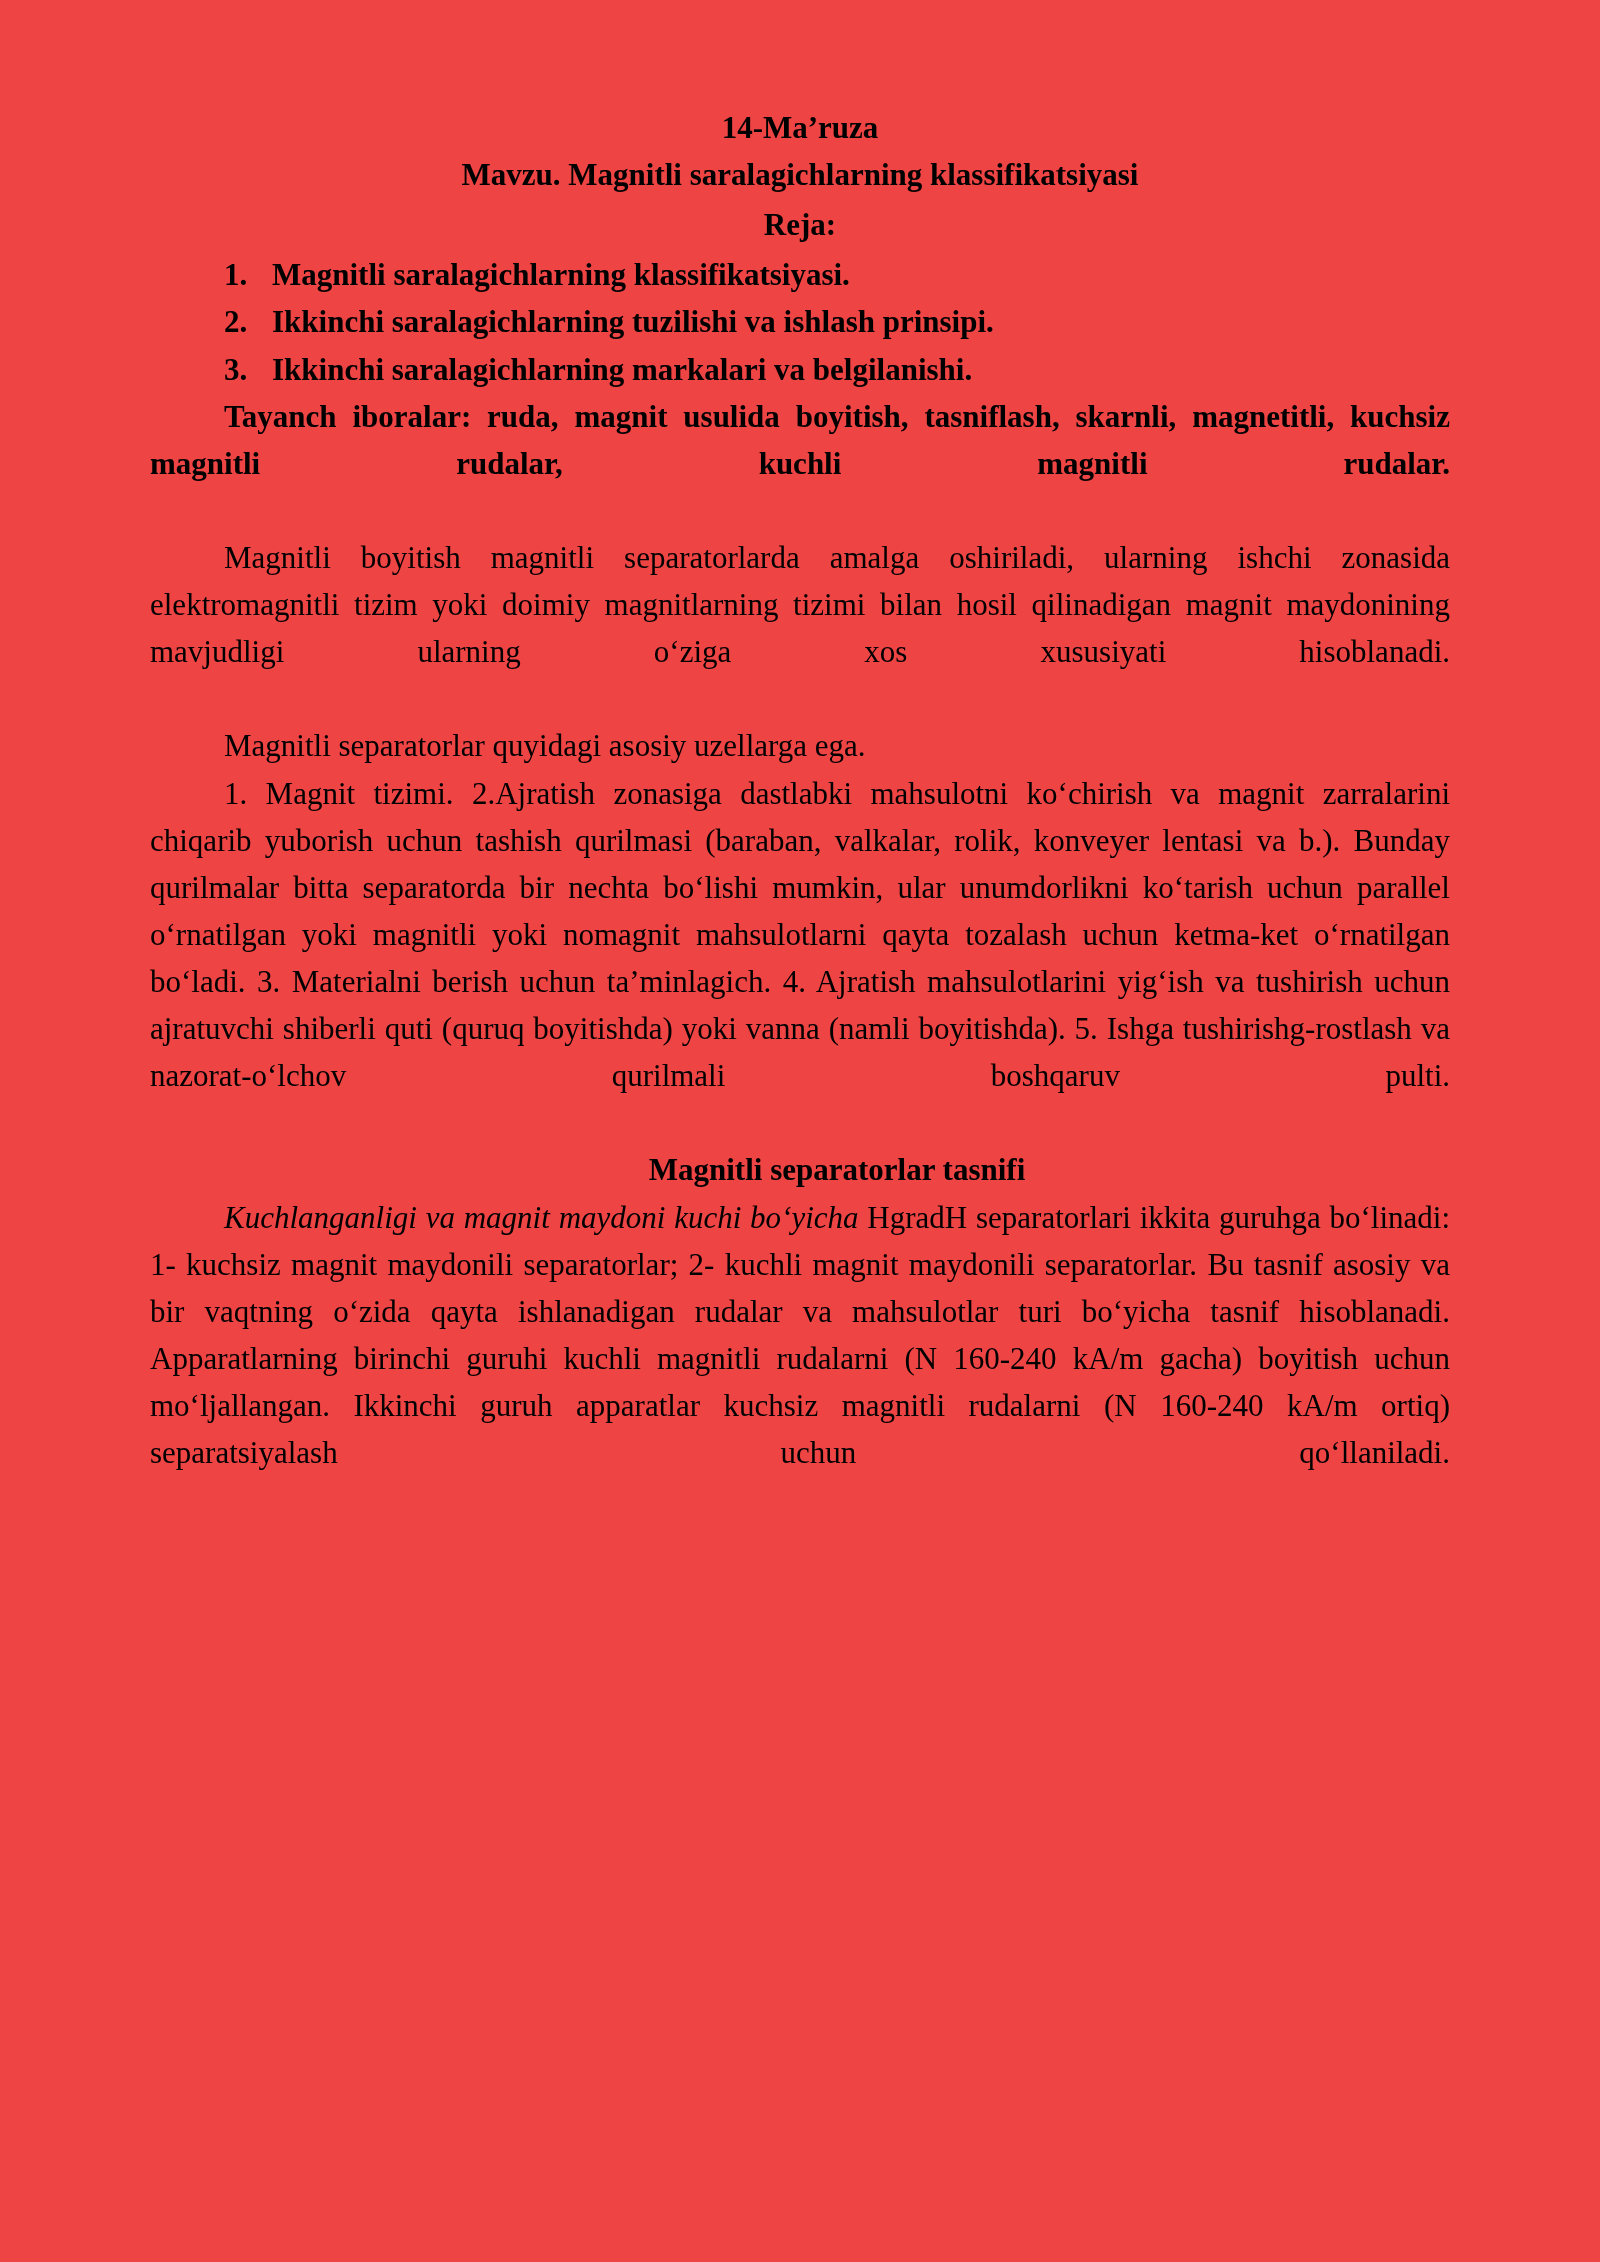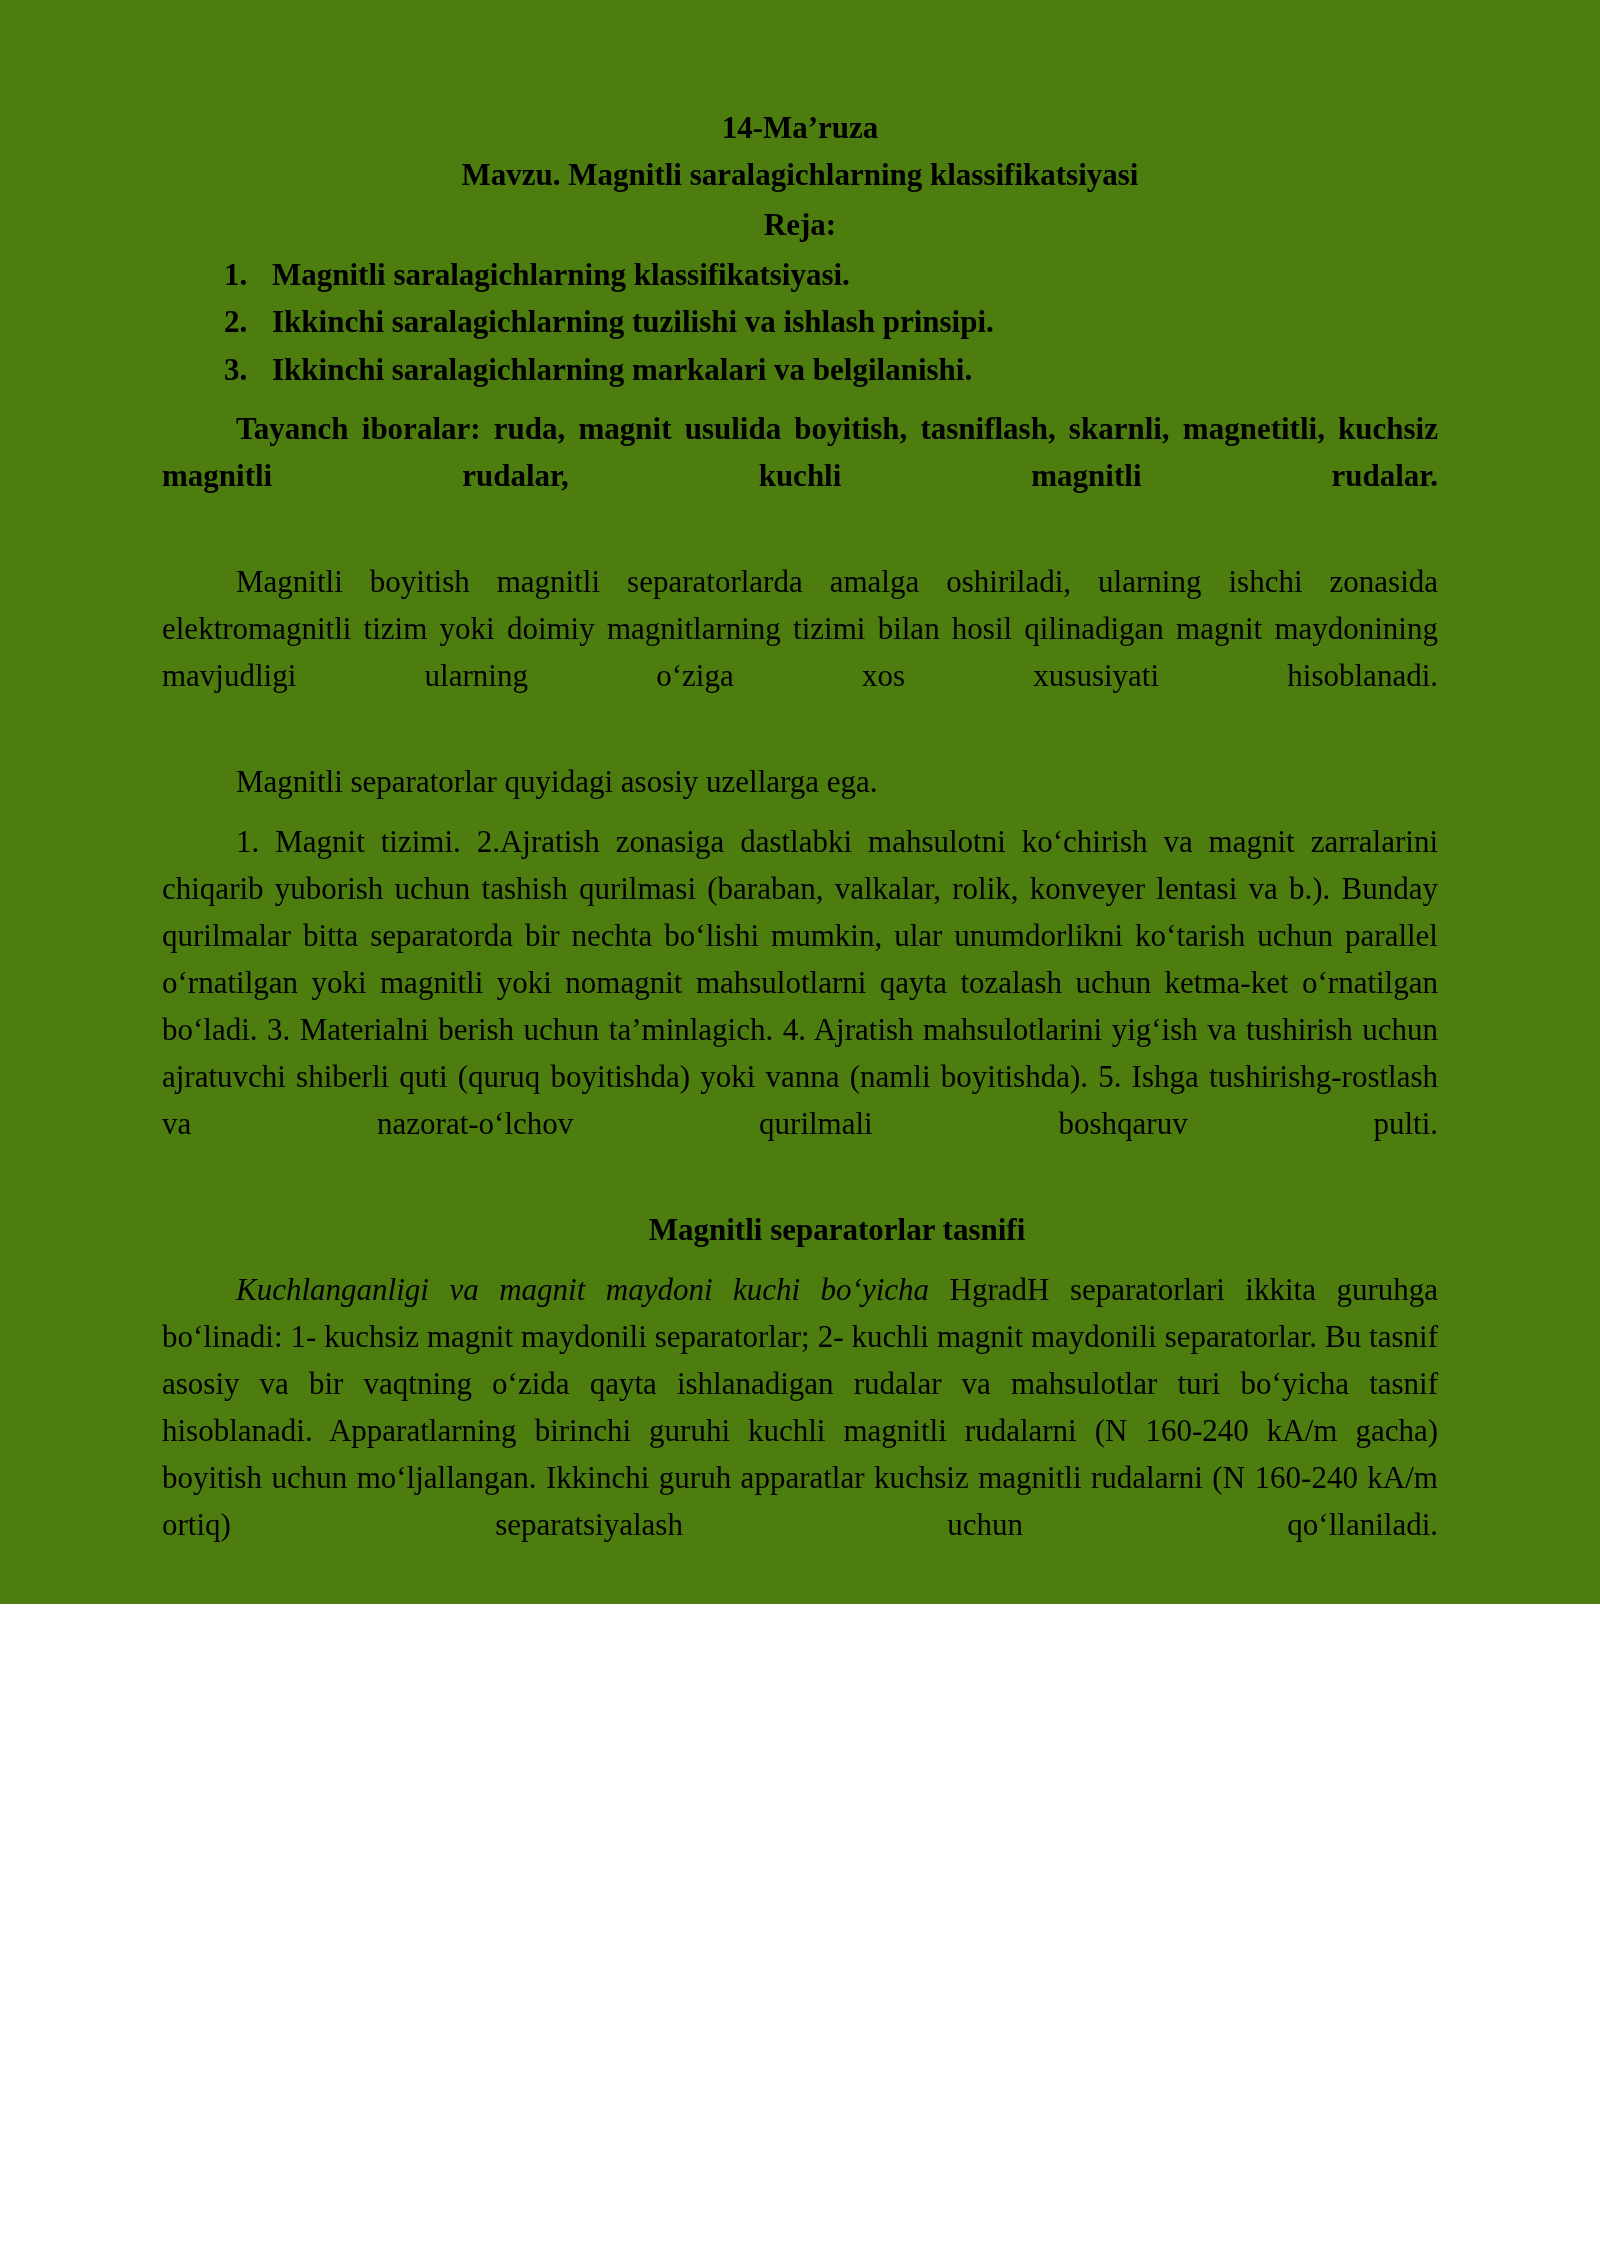--- a/index.html
+++ b/index.html
@@ -6,23 +6,23 @@
     margin: 0;
     padding: 0;
     background: #ffffff;
   }
   body {
     font-family: "Liberation Serif", "DejaVu Serif", serif;
     color: #000000;
   }
   .page {
     width: 1600px;
-    height: 1604px;
+    height: 2262px;
     box-sizing: border-box;
-    background: #4d7c0f;
+    background: #ef4444;
     position: relative;
     padding: 104px 150px 0 150px;
     overflow: hidden;
   }
   .doc-body {
     width: 1300px;
   }
   .title-line {
     font-size: 31px;
     font-weight: bold;
@@ -50,21 +50,21 @@
     align-items: baseline;
     padding-left: 74px;
   }
   ol.reja-list li .num {
     width: 48px;
     flex: 0 0 48px;
   }
   p.body-par {
     font-size: 31px;
     line-height: 1.52;
-    margin: 12px;
+    margin: 0;
     text-align: justify;
     text-indent: 74px;
     text-justify: inter-word;
     hyphens: none;
   }
   p.body-par.bold-par {
     font-weight: bold;
   }
   p.sub-head {
     font-size: 31px;

